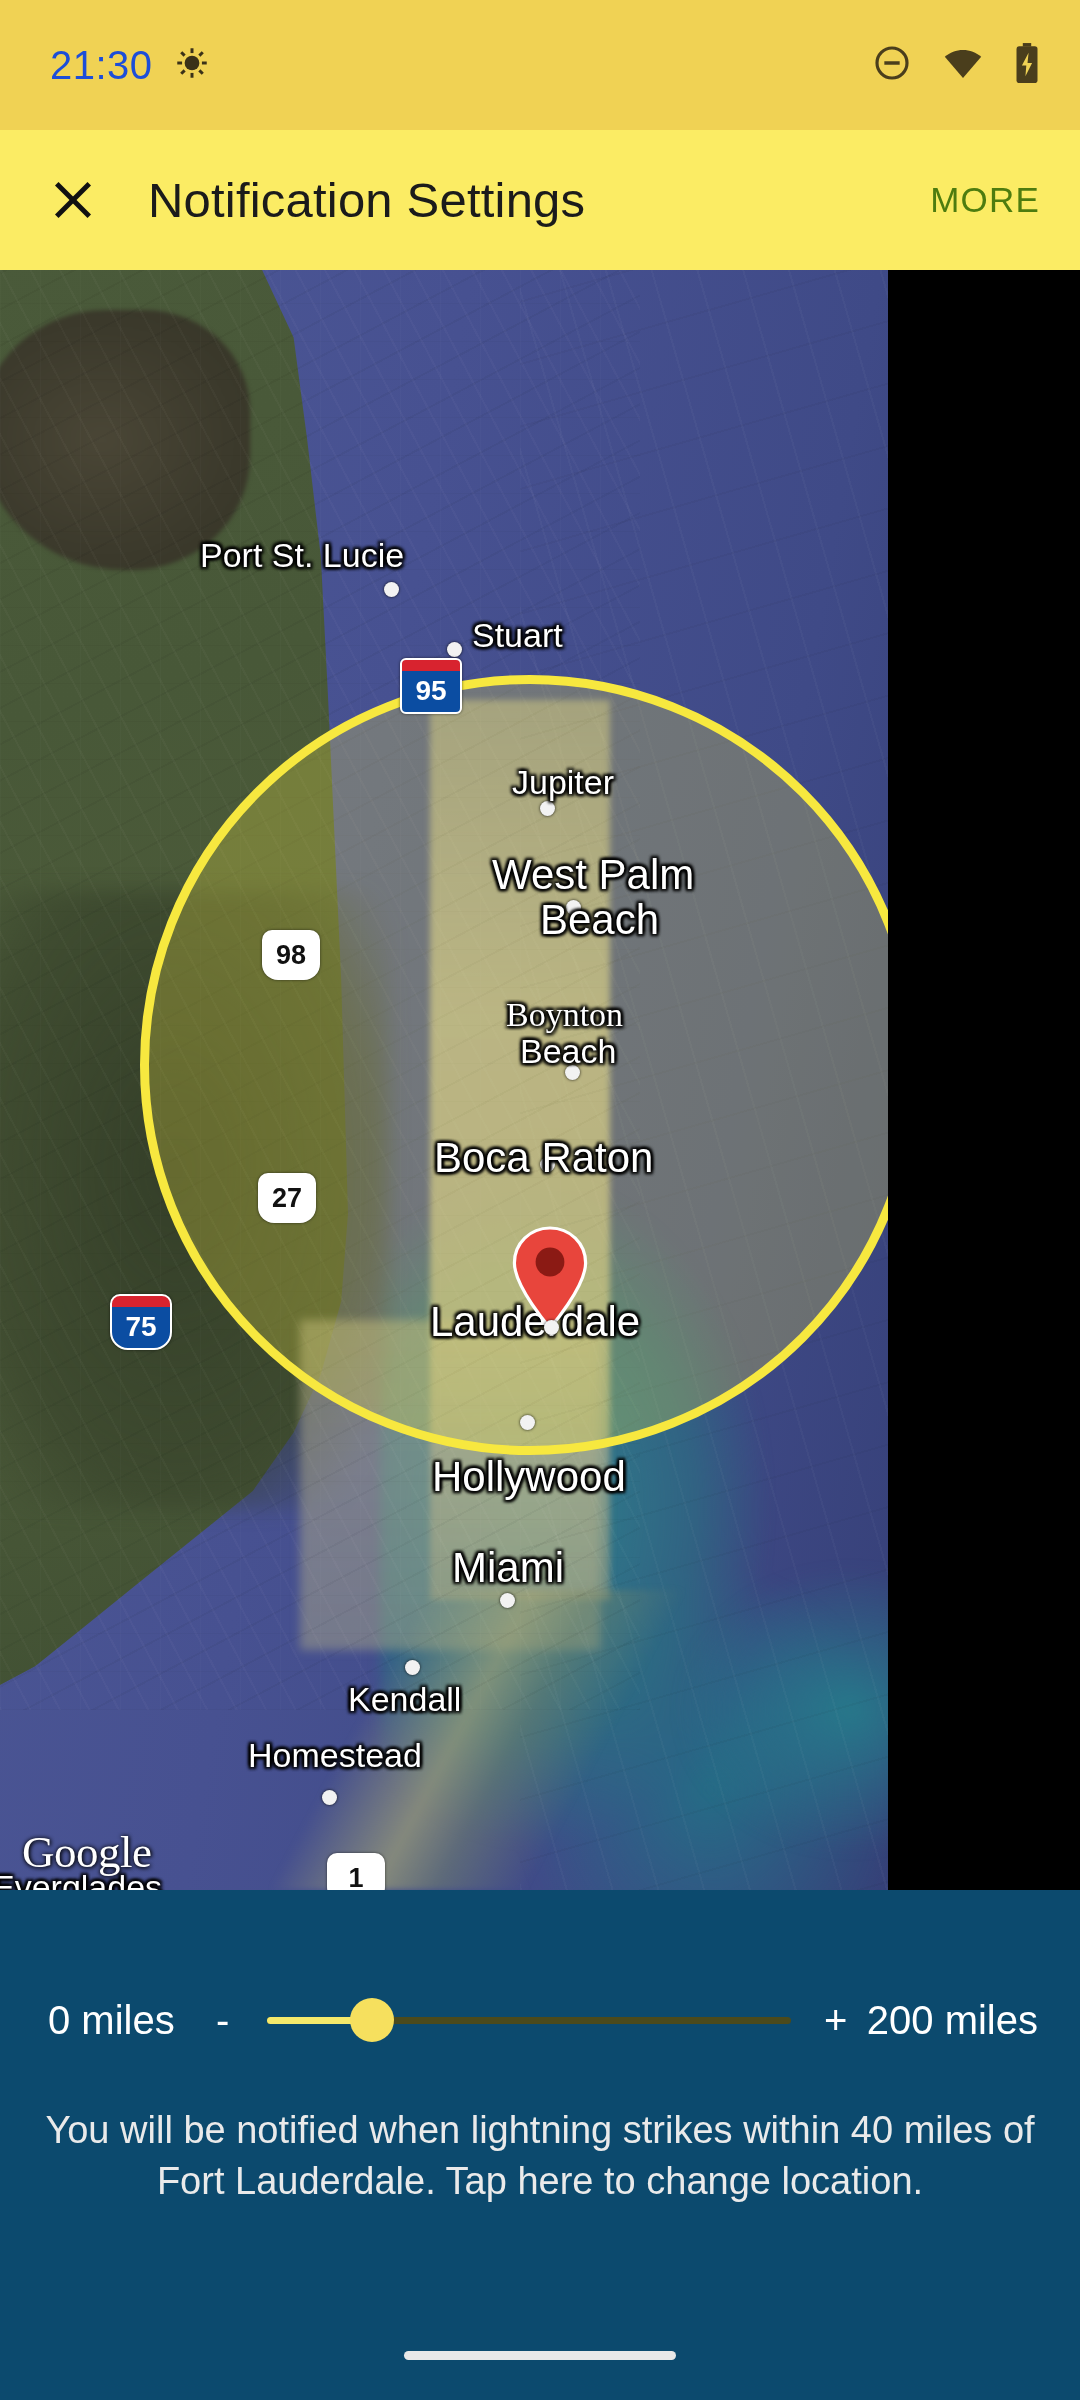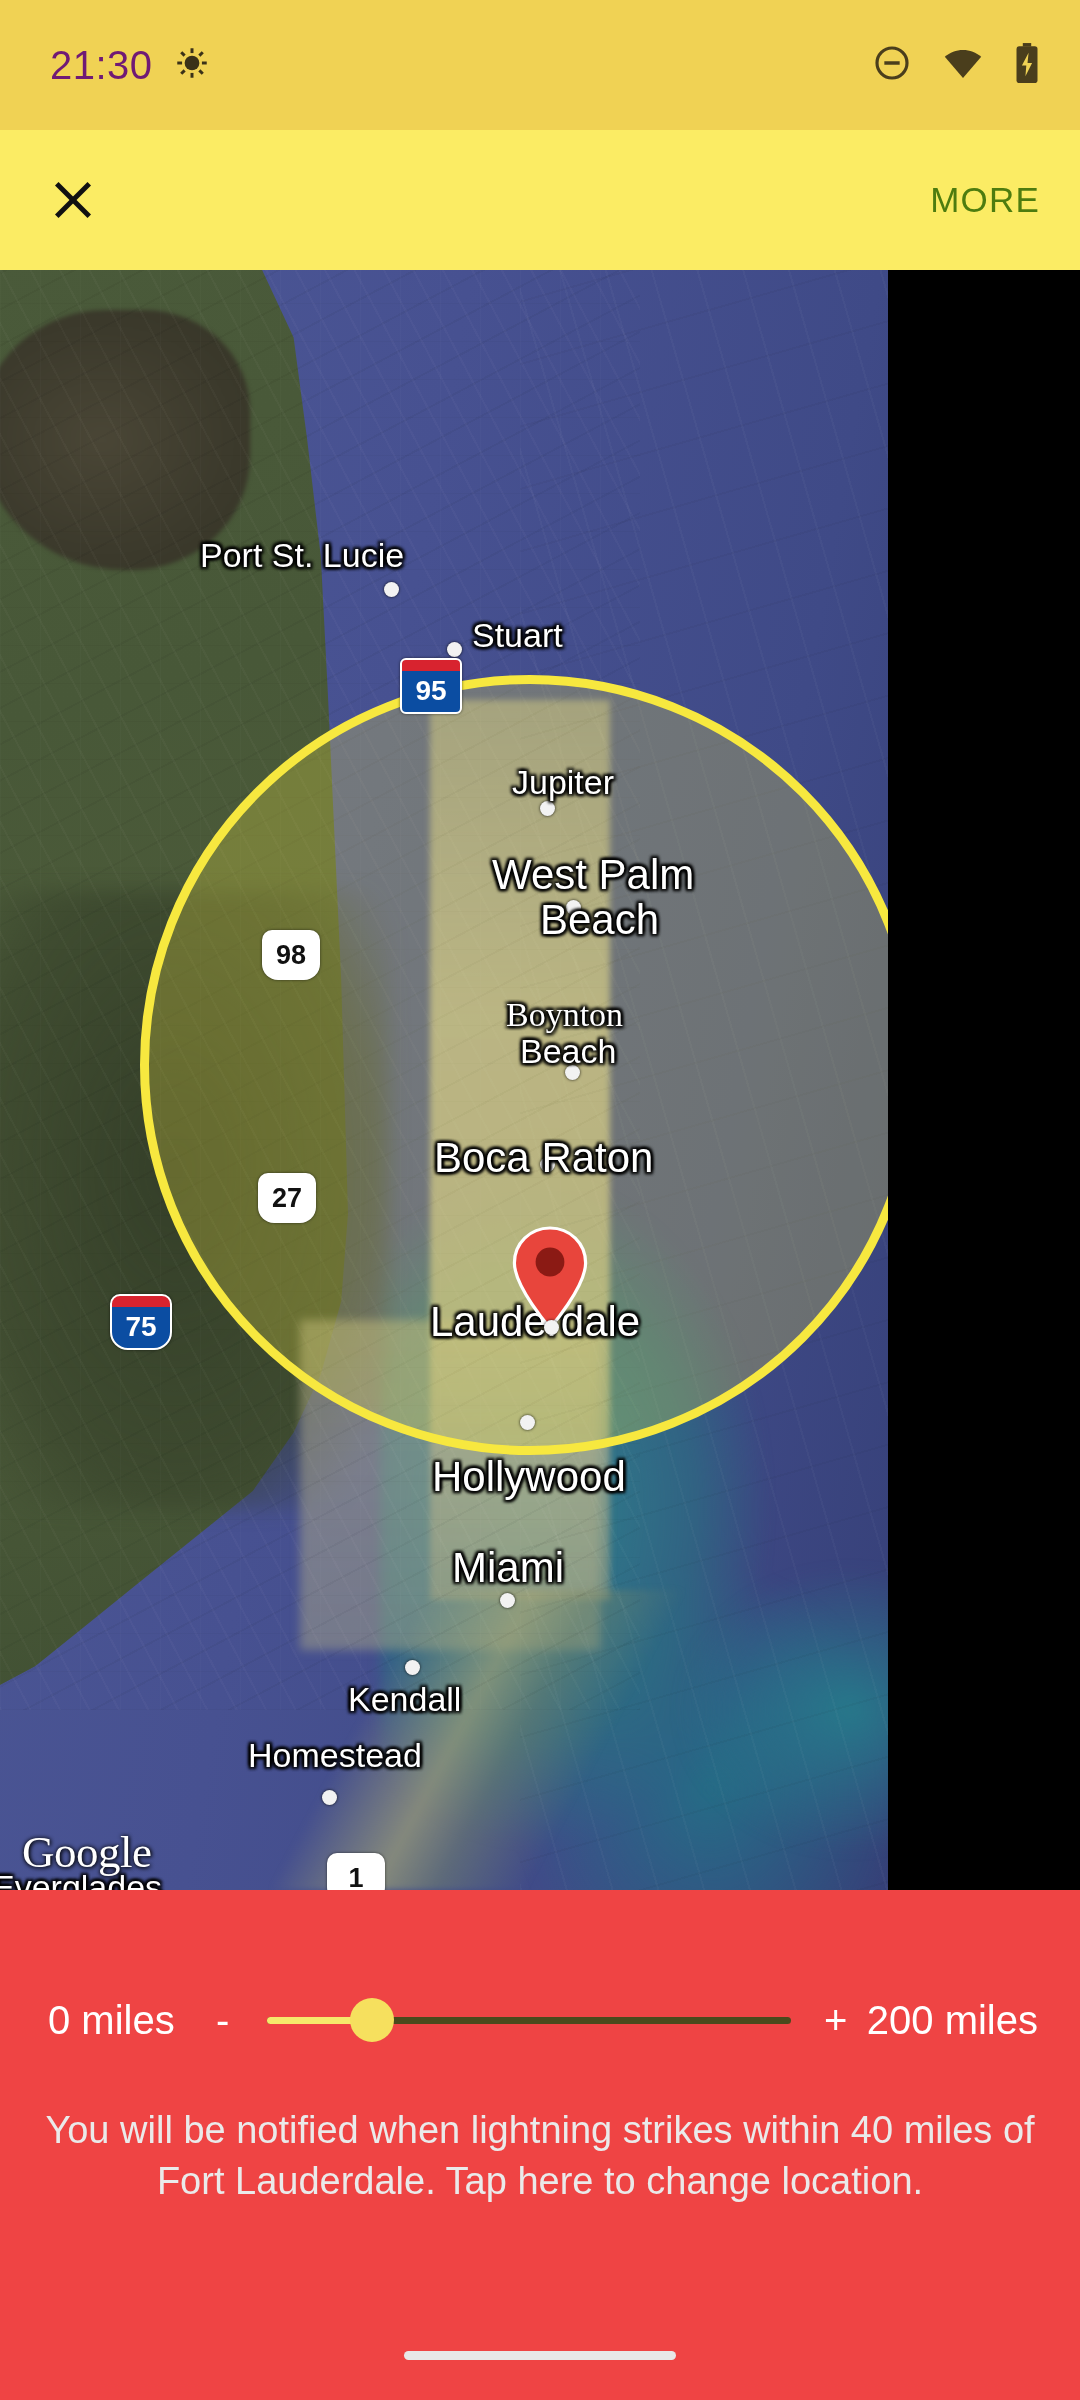--- a/index.html
+++ b/index.html
@@ -12,21 +12,21 @@
   #screen { position:relative; width:1080px; height:2400px; background:#000; overflow:hidden; }
 
   
   #status-bar {
     position:absolute; left:0; top:0; width:1080px; height:130px;
     background:#F0D254;
     display:flex; align-items:center; justify-content:space-between;
     padding:0 40px 0 50px;
   }
   .sb-left { display:flex; align-items:center; gap:22px; }
-  .sb-clock { font-size:40px; color:#701a75; letter-spacing:.5px; }
+  .sb-clock { font-size:40px; color:#1d4ed8; letter-spacing:.5px; }
   .sb-right { display:flex; align-items:center; gap:30px; }
 
   
   #app-bar {
     position:absolute; left:0; top:130px; width:1080px; height:140px;
     background:#FBEC64;
     display:flex; align-items:center;
   }
   #close-btn {
     width:110px; height:140px; display:flex; align-items:center; justify-content:center;
@@ -176,21 +176,21 @@
   }
   #google-logo {
     position:absolute; left:22px; bottom:12px;
     font-size:45px; color:#fff; font-family:"Liberation Serif", serif;
     text-shadow:0 0 4px rgba(0,0,0,.9), 1px 1px 4px rgba(0,0,0,.9);
     letter-spacing:-.5px;
   }
 
   
   #bottom-panel {
-    position:absolute; left:0; top:1890px; width:1080px; height:510px; background:#ef4444;
+    position:absolute; left:0; top:1890px; width:1080px; height:510px; background:#0c4a6e;
   }
   #slider-row {
     position:absolute; left:0; top:85px; width:1080px; height:90px;
     display:flex; align-items:center;
   }
   #min-label { font-size:40px; color:#fff; margin-left:48px; white-space:nowrap; }
   #minus-btn {
     font-size:40px; color:#fff; width:60px; text-align:center; margin-left:18px;
   }
   #slider-wrap { position:relative; flex:1; height:60px; margin:0 14px; }
@@ -269,20 +269,21 @@
     </div>
   </div>
 
   <div id="app-bar">
     <div id="close-btn">
       <svg width="52" height="52" viewBox="0 0 24 24">
         <line x1="4.5" y1="4.5" x2="19.5" y2="19.5" stroke="#111" stroke-width="2.3"></line>
         <line x1="19.5" y1="4.5" x2="4.5" y2="19.5" stroke="#111" stroke-width="2.3"></line>
       </svg>
     </div>
+    <div id="app-title">Notification Settings</div>
     <div id="more-btn">MORE</div>
   </div>
 
   <div id="map">
     <div id="ocean-deep"></div>
     <div id="reef"></div>
     <div id="reef2"></div>
     <div id="land"></div>
     <div id="everglades"></div>
     <div id="lake"></div>

